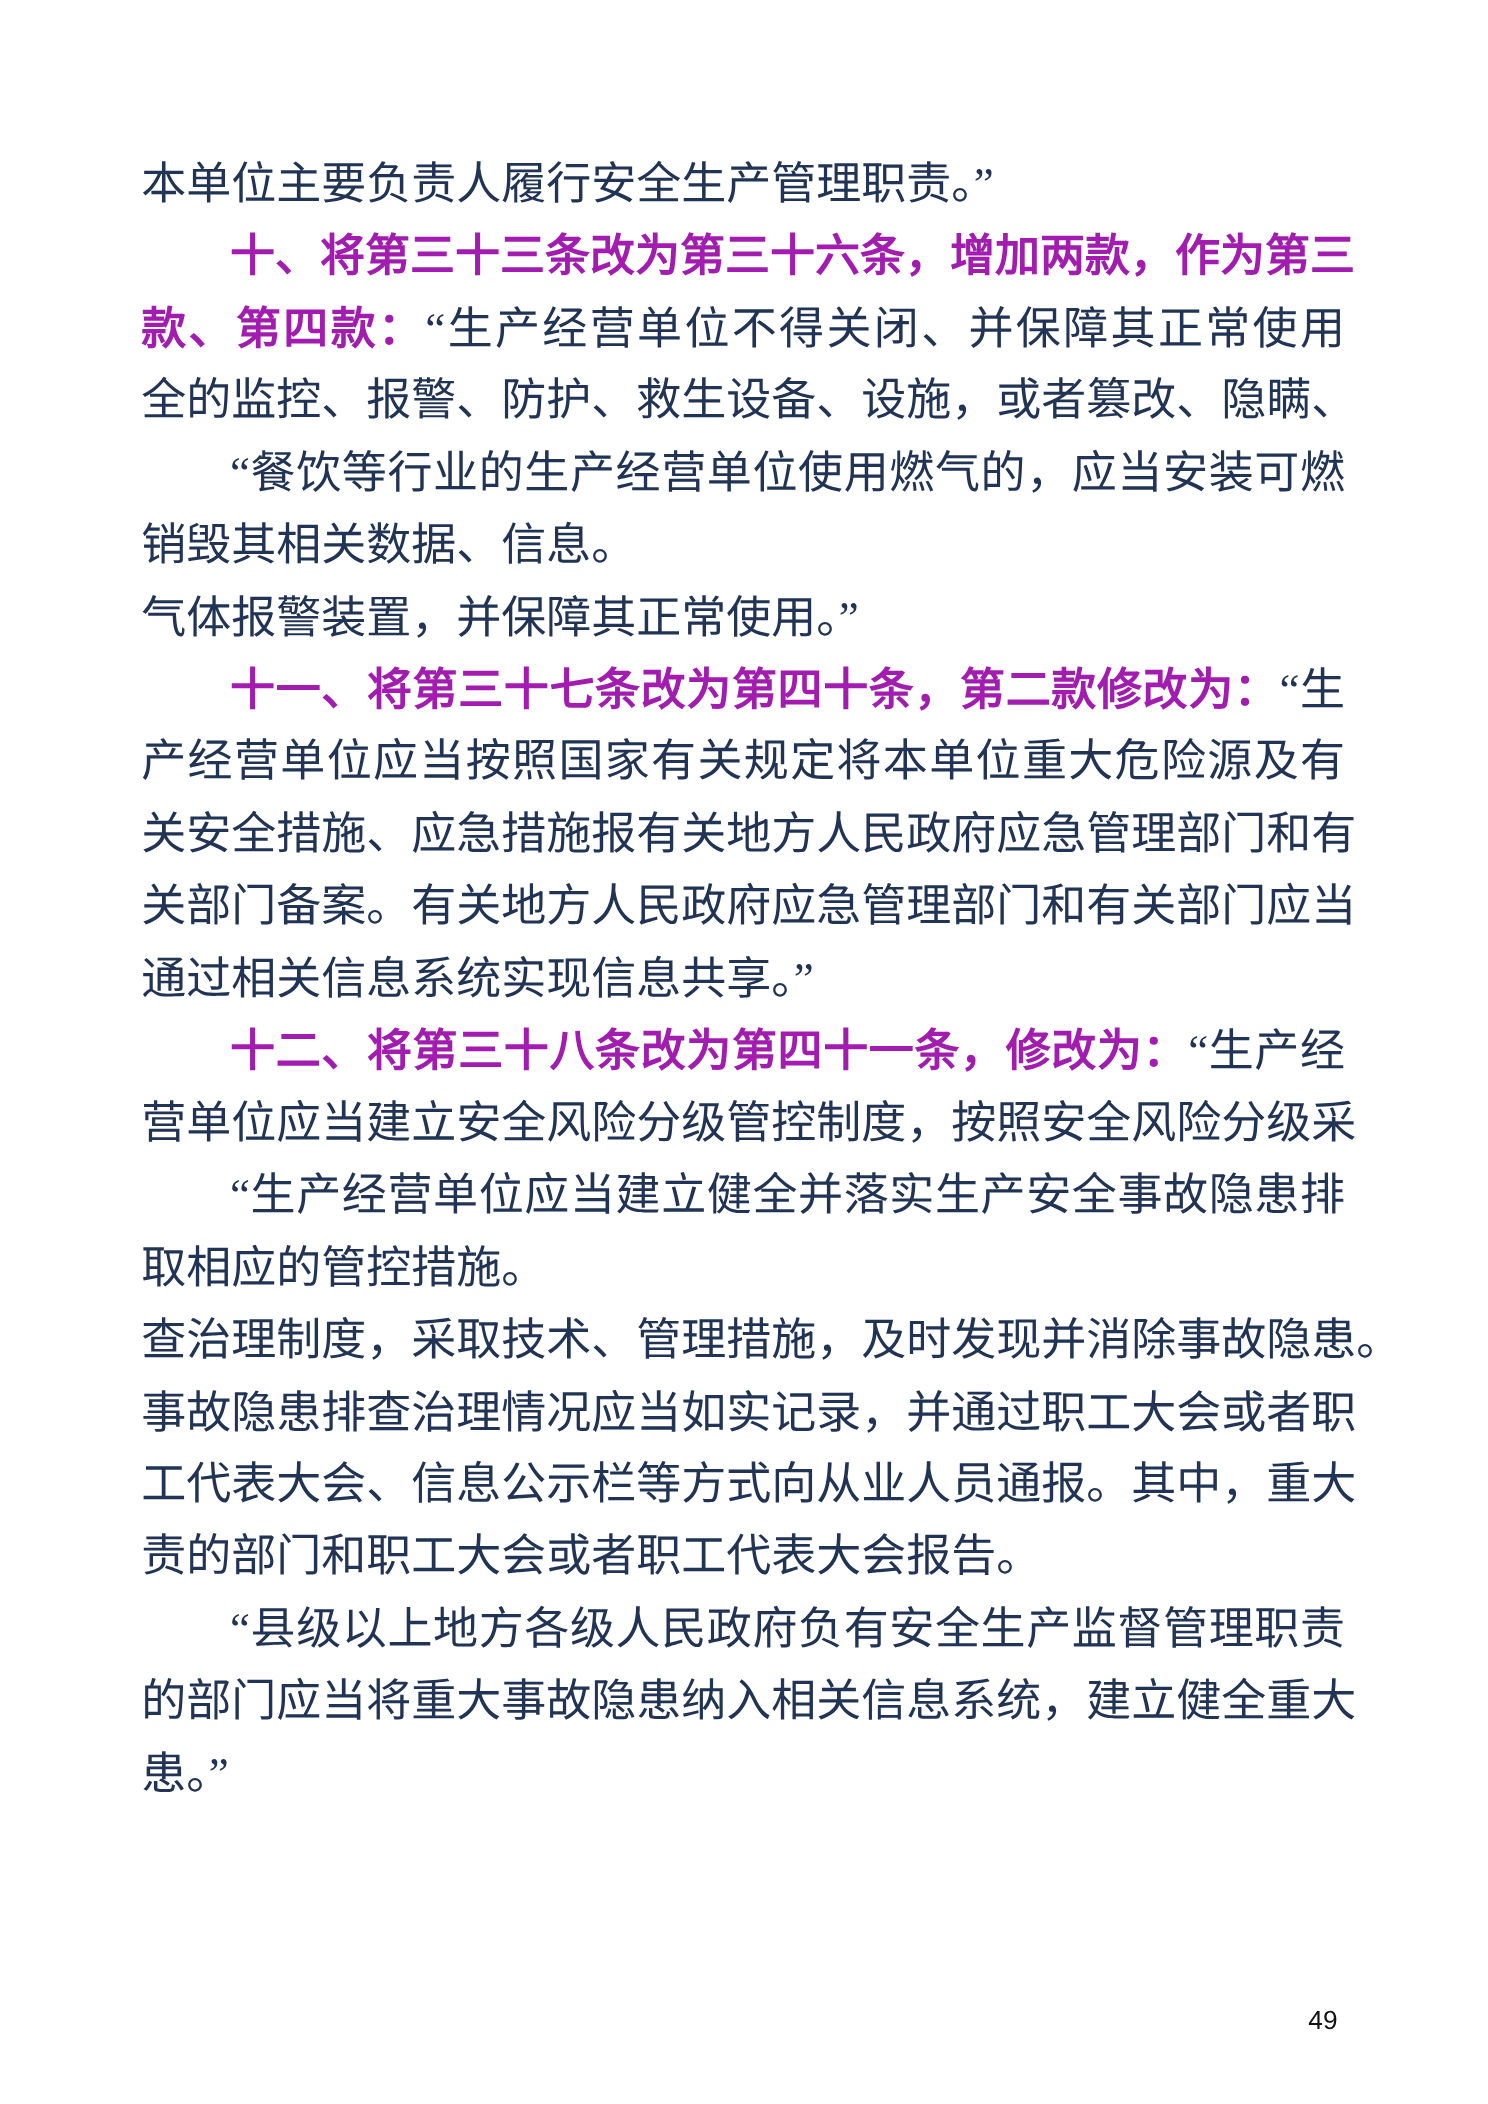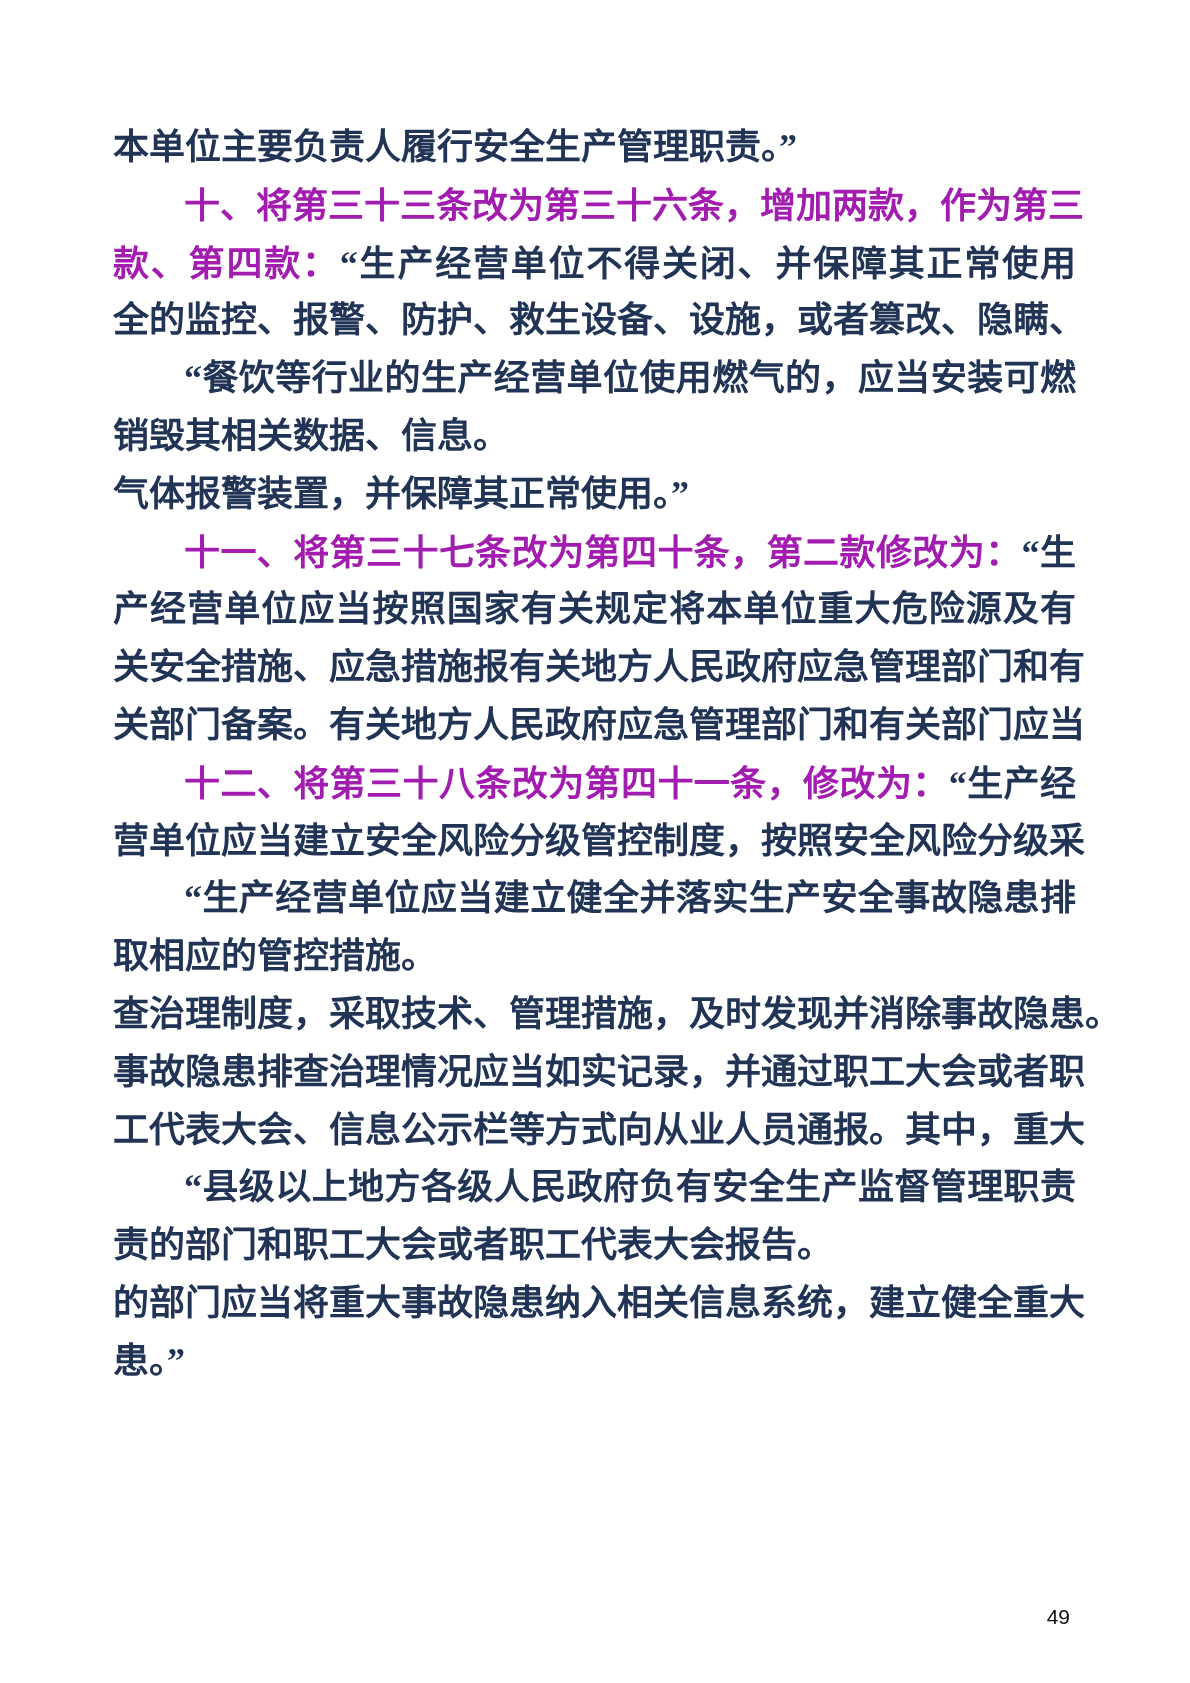--- a/index.html
+++ b/index.html
@@ -36,21 +36,21 @@
   }
   .line.ind {
     padding-left: 71px;
   }
   .b {
     font-family: "DejaVu Sans", "Liberation Sans", sans-serif;
     font-weight: 700;
     color: #a21caf;
   }
   .r {
-    font-weight: 700;
+    font-weight: 400;
   }
   .footer {
     position: absolute;
     left: 113px;
     width: 963px;
     top: 1600px;
     height: 34px;
     text-align: right;
   }
   .pageno {
@@ -70,28 +70,29 @@
       <div class="line ind"><span class="b">十、将第三十三条改为第三十六条，增加两款，作为第三</span></div>
       <div class="line"><span class="b">款、第四款：</span><span class="r">“生产经营单位不得关闭、并保障其正常使用</span></div>
       <div class="line"><span class="r">全的监控、报警、防护、救生设备、设施，或者篡改、隐瞒、</span></div>
       <div class="line ind"><span class="r">“餐饮等行业的生产经营单位使用燃气的，应当安装可燃</span></div>
       <div class="line end"><span class="r">销毁其相关数据、信息。</span></div>
       <div class="line end"><span class="r">气体报警装置，并保障其正常使用。”</span></div>
       <div class="line ind"><span class="b">十一、将第三十七条改为第四十条，第二款修改为：</span><span class="r">“生</span></div>
       <div class="line"><span class="r">产经营单位应当按照国家有关规定将本单位重大危险源及有</span></div>
       <div class="line"><span class="r">关安全措施、应急措施报有关地方人民政府应急管理部门和有</span></div>
       <div class="line"><span class="r">关部门备案。有关地方人民政府应急管理部门和有关部门应当</span></div>
+      <div class="line end"><span class="r">通过相关信息系统实现信息共享。”</span></div>
       <div class="line ind"><span class="b">十二、将第三十八条改为第四十一条，修改为：</span><span class="r">“生产经</span></div>
       <div class="line"><span class="r">营单位应当建立安全风险分级管控制度，按照安全风险分级采</span></div>
       <div class="line ind"><span class="r">“生产经营单位应当建立健全并落实生产安全事故隐患排</span></div>
       <div class="line end"><span class="r">取相应的管控措施。</span></div>
       <div class="line"><span class="r">查治理制度，采取技术、管理措施，及时发现并消除事故隐患。</span></div>
       <div class="line"><span class="r">事故隐患排查治理情况应当如实记录，并通过职工大会或者职</span></div>
       <div class="line"><span class="r">工代表大会、信息公示栏等方式向从业人员通报。其中，重大</span></div>
+      <div class="line end"><span class="r">责的部门和职工大会或者职工代表大会报告。</span></div>
       <div class="line ind"><span class="r">“县级以上地方各级人民政府负有安全生产监督管理职责</span></div>
-      <div class="line end"><span class="r">责的部门和职工大会或者职工代表大会报告。</span></div>
       <div class="line"><span class="r">的部门应当将重大事故隐患纳入相关信息系统，建立健全重大</span></div>
       <div class="line end"><span class="r">患。”</span></div>
     </main>
   <footer class="footer">
     <span class="pageno">49</span>
   </footer>
 </div>
 
 </body></html>

